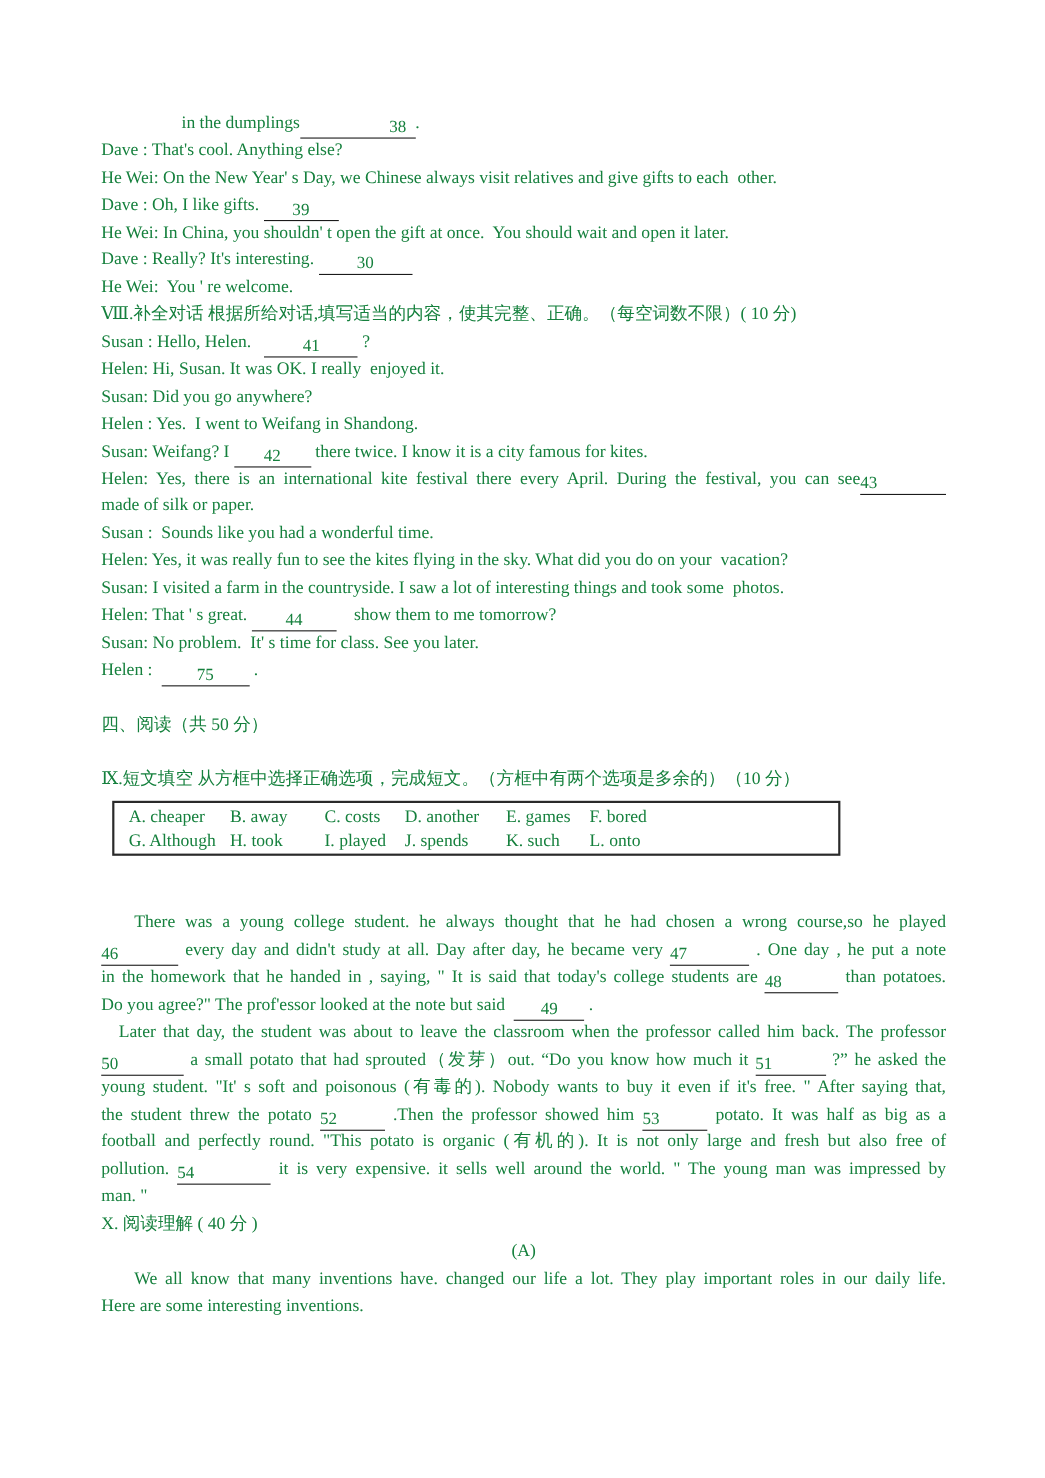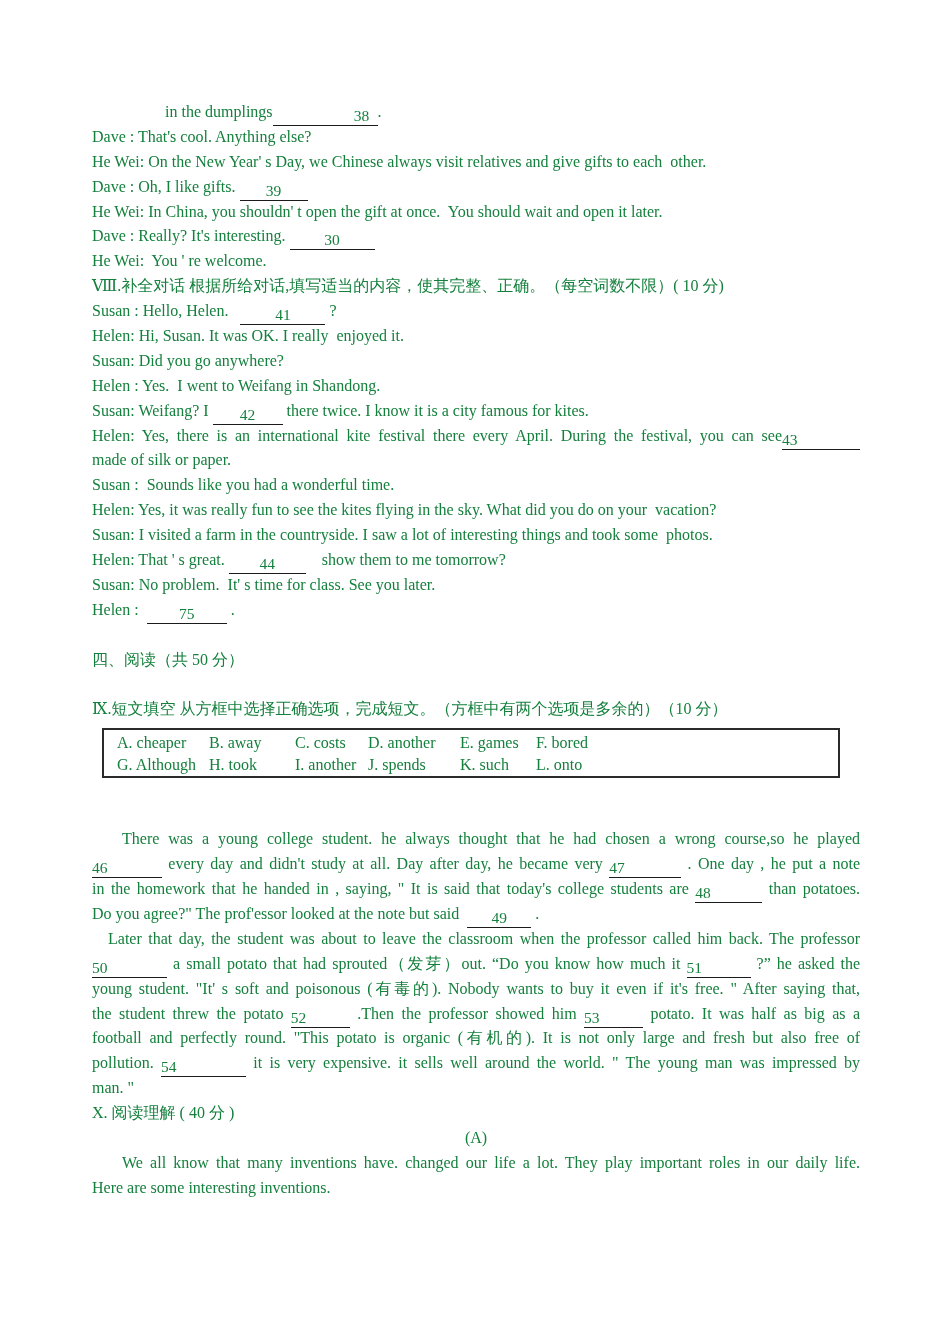--- a/index.html
+++ b/index.html
@@ -34,21 +34,21 @@
     display: inline-block;
     text-align: center;
     border-bottom: 1.4px solid #1b1b1b;
     line-height: 17px;
     padding-bottom: 1px;
     vertical-align: -4px;
     font-size: 15.5px;
   }
   .word-bank {
     box-sizing: border-box;
-    width: 738px;
+    width: 662px;
     height: 50px;
     margin: 6px 0 49px 10px;
     border: 2px solid #2a2a2a;
     padding: 2px 0 0 13px;
   }
   .wb-row { height: 22px; line-height: 22px; white-space: pre; }
   .wb-row span { display: inline-block; }
   .wb-row span:nth-child(1) { width: 92px; }
   .wb-row span:nth-child(2) { width: 86px; }
   .wb-row span:nth-child(3) { width: 73px; }
@@ -81,21 +81,21 @@
       <div class="line">Helen: That ' s great. <span class="blank" style="min-width: 77px;">44</span>    show them to me tomorrow?</div>
       <div class="line">Susan: No problem.  It' s time for class. See you later.</div>
       <div class="line">Helen :  <span class="blank" style="min-width: 80px;">75</span> .</div>
       <div class="line">&nbsp;</div>
       <div class="line">四、阅读（共 50 分）</div>
       <div class="line">&nbsp;</div>
       <div class="line">Ⅸ.短文填空 从方框中选择正确选项，完成短文。（方框中有两个选项是多余的）（10 分）</div>
     </div>
   <div class="word-bank">
     <div class="wb-row"><span>A. cheaper</span><span>B. away</span><span>C. costs</span><span>D. another</span><span>E. games</span><span>F. bored</span></div>
-    <div class="wb-row"><span>G. Although</span><span>H. took</span><span>I. another</span><span>J. spends</span><span>K. such</span><span>L. onto</span></div>
+    <div class="wb-row"><span>G. Although</span><span>H. took</span><span>I. played</span><span>J. spends</span><span>K. such</span><span>L. onto</span></div>
   </div>
   <div id="lines-bottom">
       <div class="line j i30">There was a young college student. he always thought that he had chosen a wrong course,so he played</div>
       <div class="line j"><span class="blank" style="min-width: 70px;">46</span> every day and didn't study at all. Day after day, he became very <span class="blank" style="min-width: 72px;">47</span> . One day , he put a note</div>
       <div class="line j">in the homework that he handed in , saying, " It is said that today's college students are <span class="blank" style="min-width: 67px;">48</span> than potatoes.</div>
       <div class="line">Do you agree?" The prof'essor looked at the note but said  <span class="blank" style="min-width: 64px;">49</span> .</div>
       <div class="line j i16">Later that day, the student was about to leave the classroom when the professor called him back. The professor</div>
       <div class="line j"><span class="blank" style="min-width: 75px;">50</span> a small potato that had sprouted（发芽）out. “Do you know how much it <span class="blank" style="min-width: 64px;">51</span> ?” he asked the</div>
       <div class="line j">young student. "It' s soft and poisonous (有毒的). Nobody wants to buy it even if it's free. " After saying that,</div>
       <div class="line j">the student threw the potato <span class="blank" style="min-width: 59px;">52</span> .Then the professor showed him <span class="blank" style="min-width: 59px;">53</span> potato. It was half as big as a</div>

